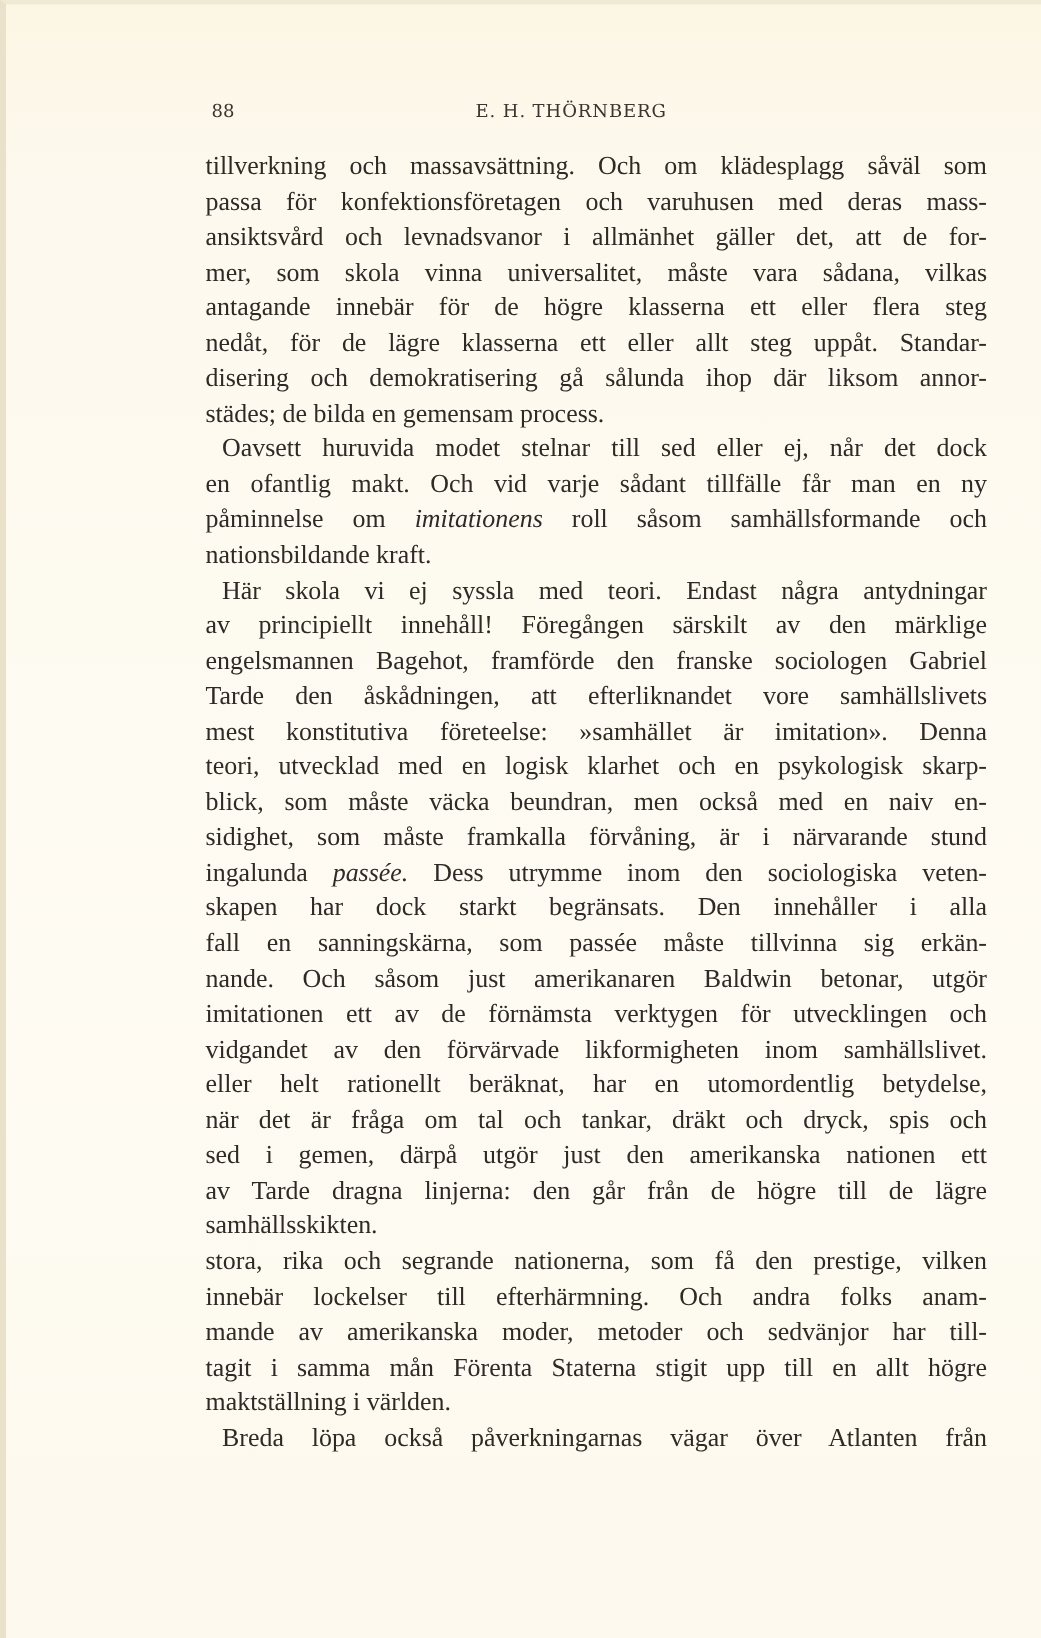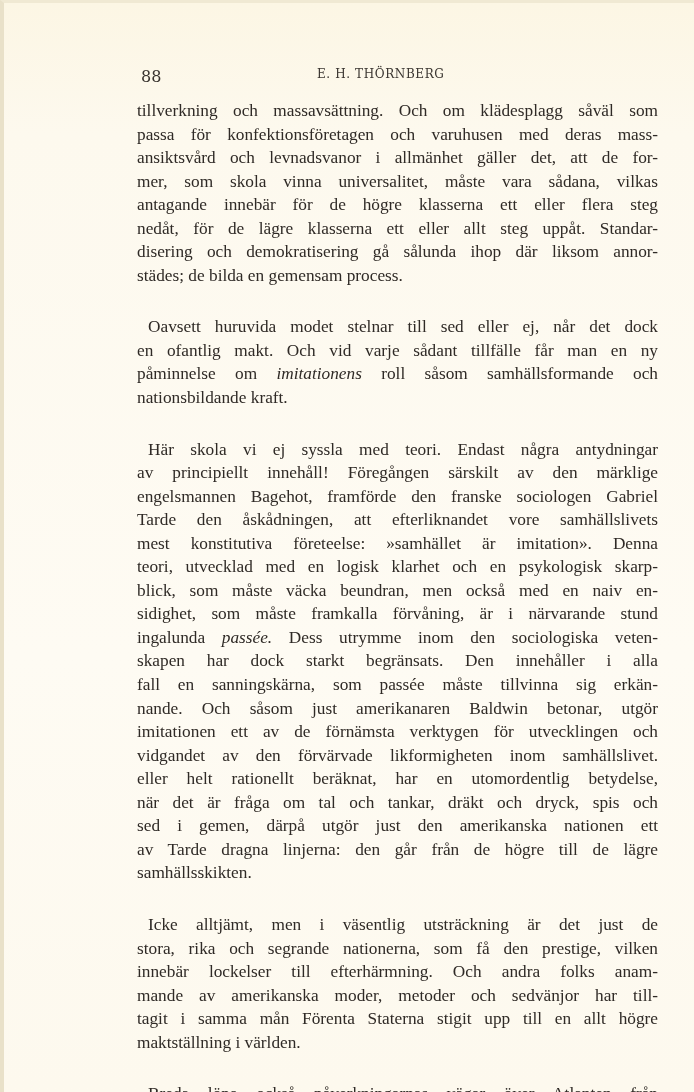--- a/index.html
+++ b/index.html
@@ -25,21 +25,21 @@
     left: 133px;
     width: 520px;
     height: 16px;
     font-family: "DejaVu Serif", "Liberation Serif", serif;
     color: #3a3530;
   }
   .page-number {
     position: absolute;
     left: 4px;
     top: 0;
-    font-size: 16px;
+    font-size: 12px;
   }
   .running-title {
     position: absolute;
     left: 180px;
     top: 0;
     font-size: 12px;
     letter-spacing: 0.6px;
   }
   .text-block {
     position: absolute;
@@ -56,21 +56,20 @@
     white-space: nowrap;
     text-align: justify;
     text-align-last: justify;
     height: 23.55px;
   }
   .line.last {
     text-align-last: left;
   }
   .line.indent {
     padding-left: 11px;
-    margin-top: 28px;
   }
   .line em { font-style: italic; }
 </style>
 </head>
 <body>
 
 <div class="page">
   <div class="running-head">
     <span class="page-number">88</span>
     <span class="running-title">E. H. THÖRNBERG</span>
@@ -107,21 +106,20 @@
         <span class="line">nande.  Och såsom just amerikanaren Baldwin betonar, utgör</span>
         <span class="line">imitationen ett av de förnämsta verktygen för utvecklingen och</span>
         <span class="line">vidgandet av den förvärvade likformigheten inom samhällslivet.</span>
         <span class="line">eller helt rationellt beräknat, har en utomordentlig betydelse,</span>
         <span class="line">när det är fråga om tal och tankar, dräkt och dryck, spis och</span>
         <span class="line">sed i gemen, därpå utgör just den amerikanska nationen ett</span>
         <span class="line">av Tarde dragna linjerna: den går från de högre till de lägre</span>
         <span class="line last">samhällsskikten.</span>
       </div>
       <div>
-        <span class="line indent">Icke alltjämt, men i väsentlig utsträckning är det just de</span>
         <span class="line">stora, rika och segrande nationerna, som få den prestige, vilken</span>
         <span class="line">innebär lockelser till efterhärmning.  Och andra folks anam-</span>
         <span class="line">mande av amerikanska moder, metoder och sedvänjor har till-</span>
         <span class="line">tagit i samma mån Förenta Staterna stigit upp till en allt högre</span>
         <span class="line last">maktställning i världen.</span>
       </div>
       <div>
         <span class="line indent">Breda löpa också påverkningarnas vägar över Atlanten från</span>
       </div>
     </div>

